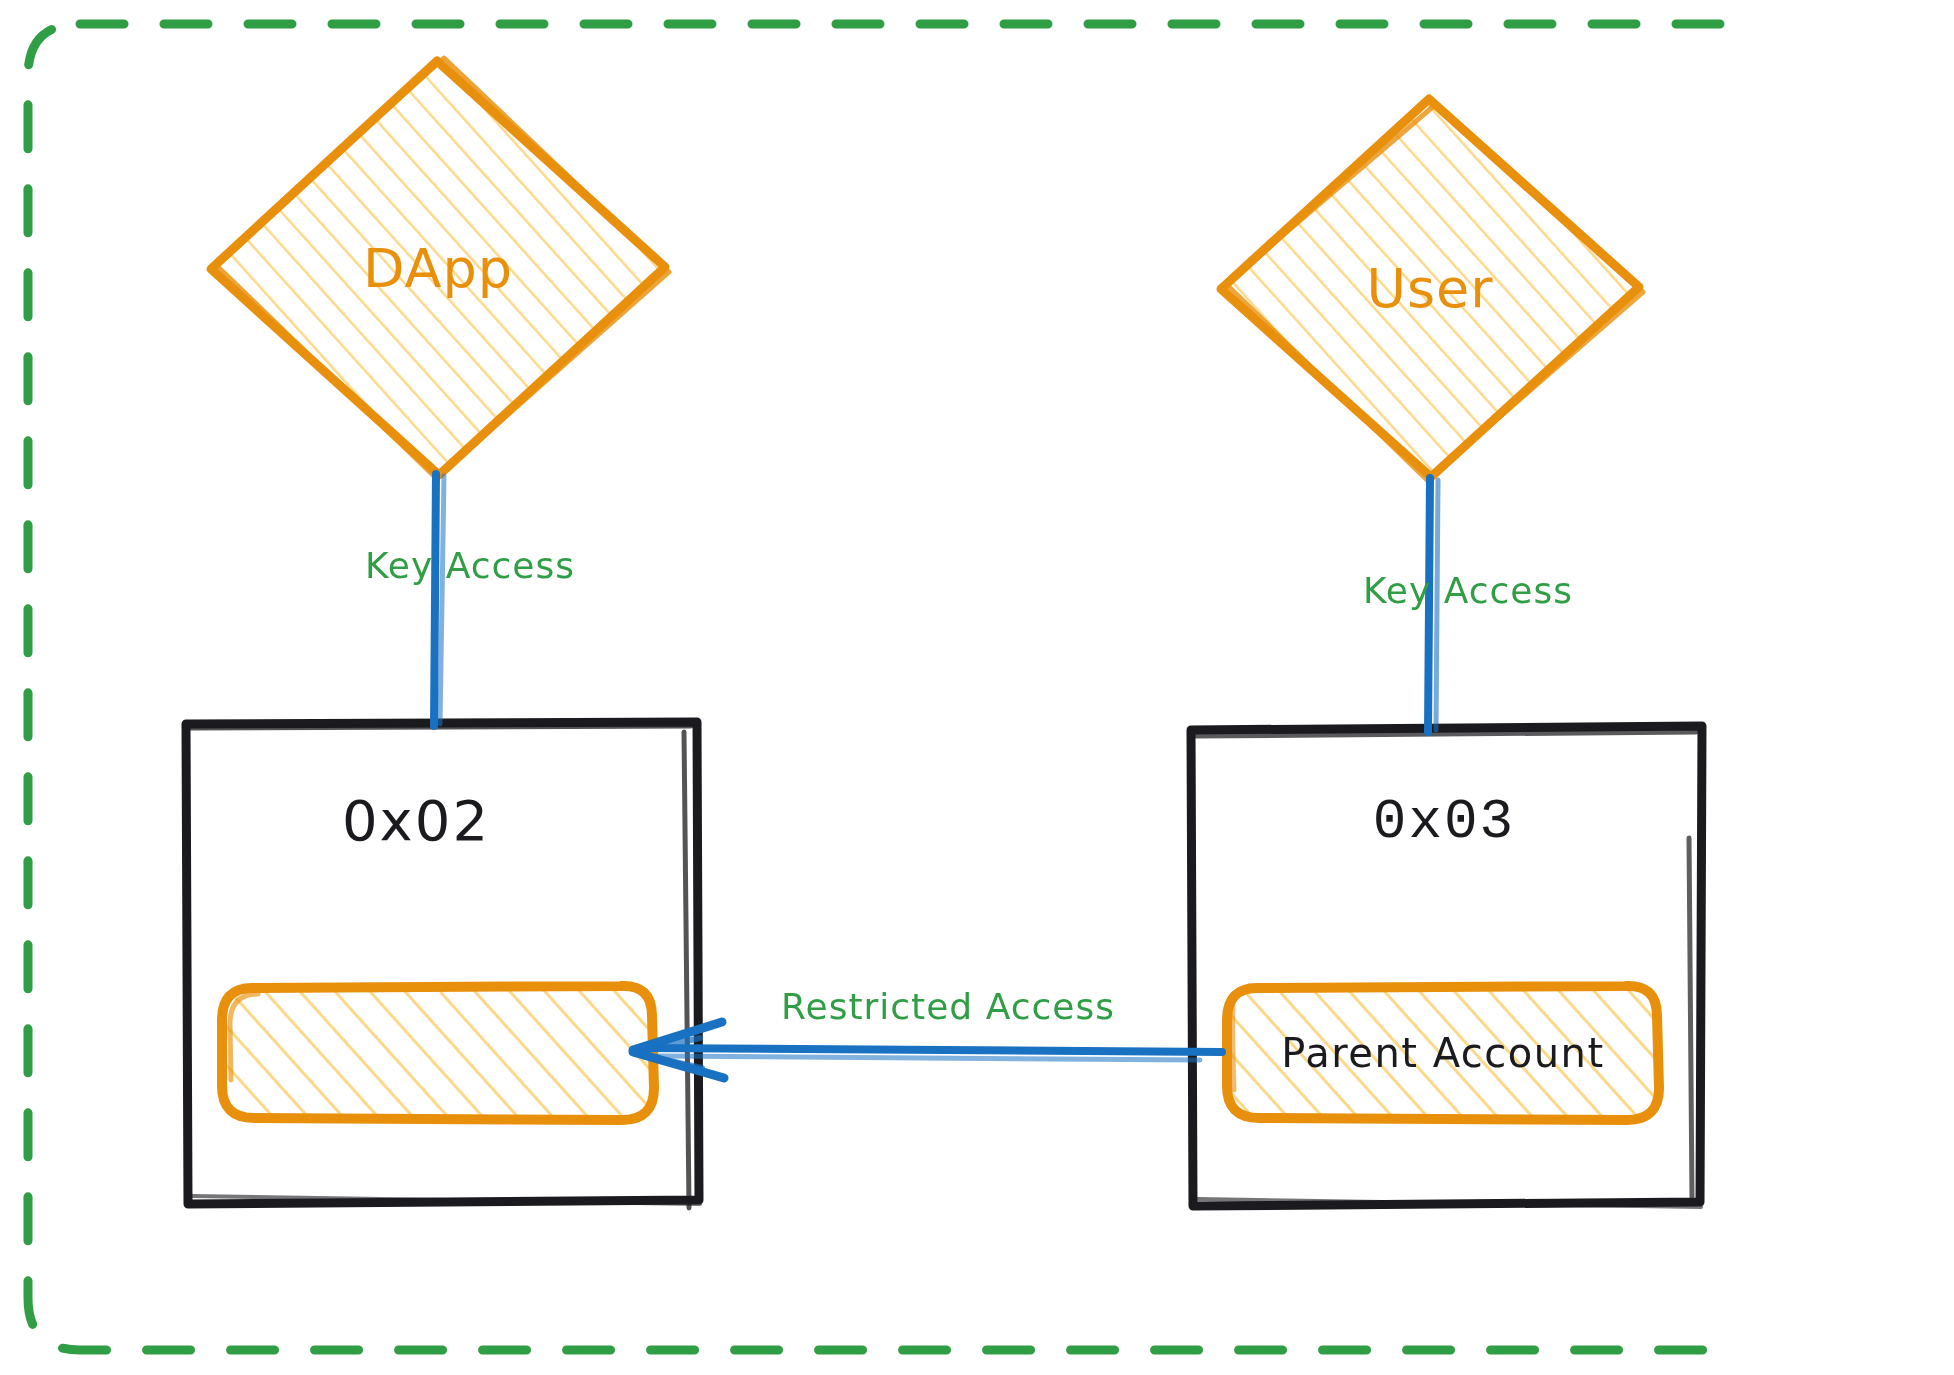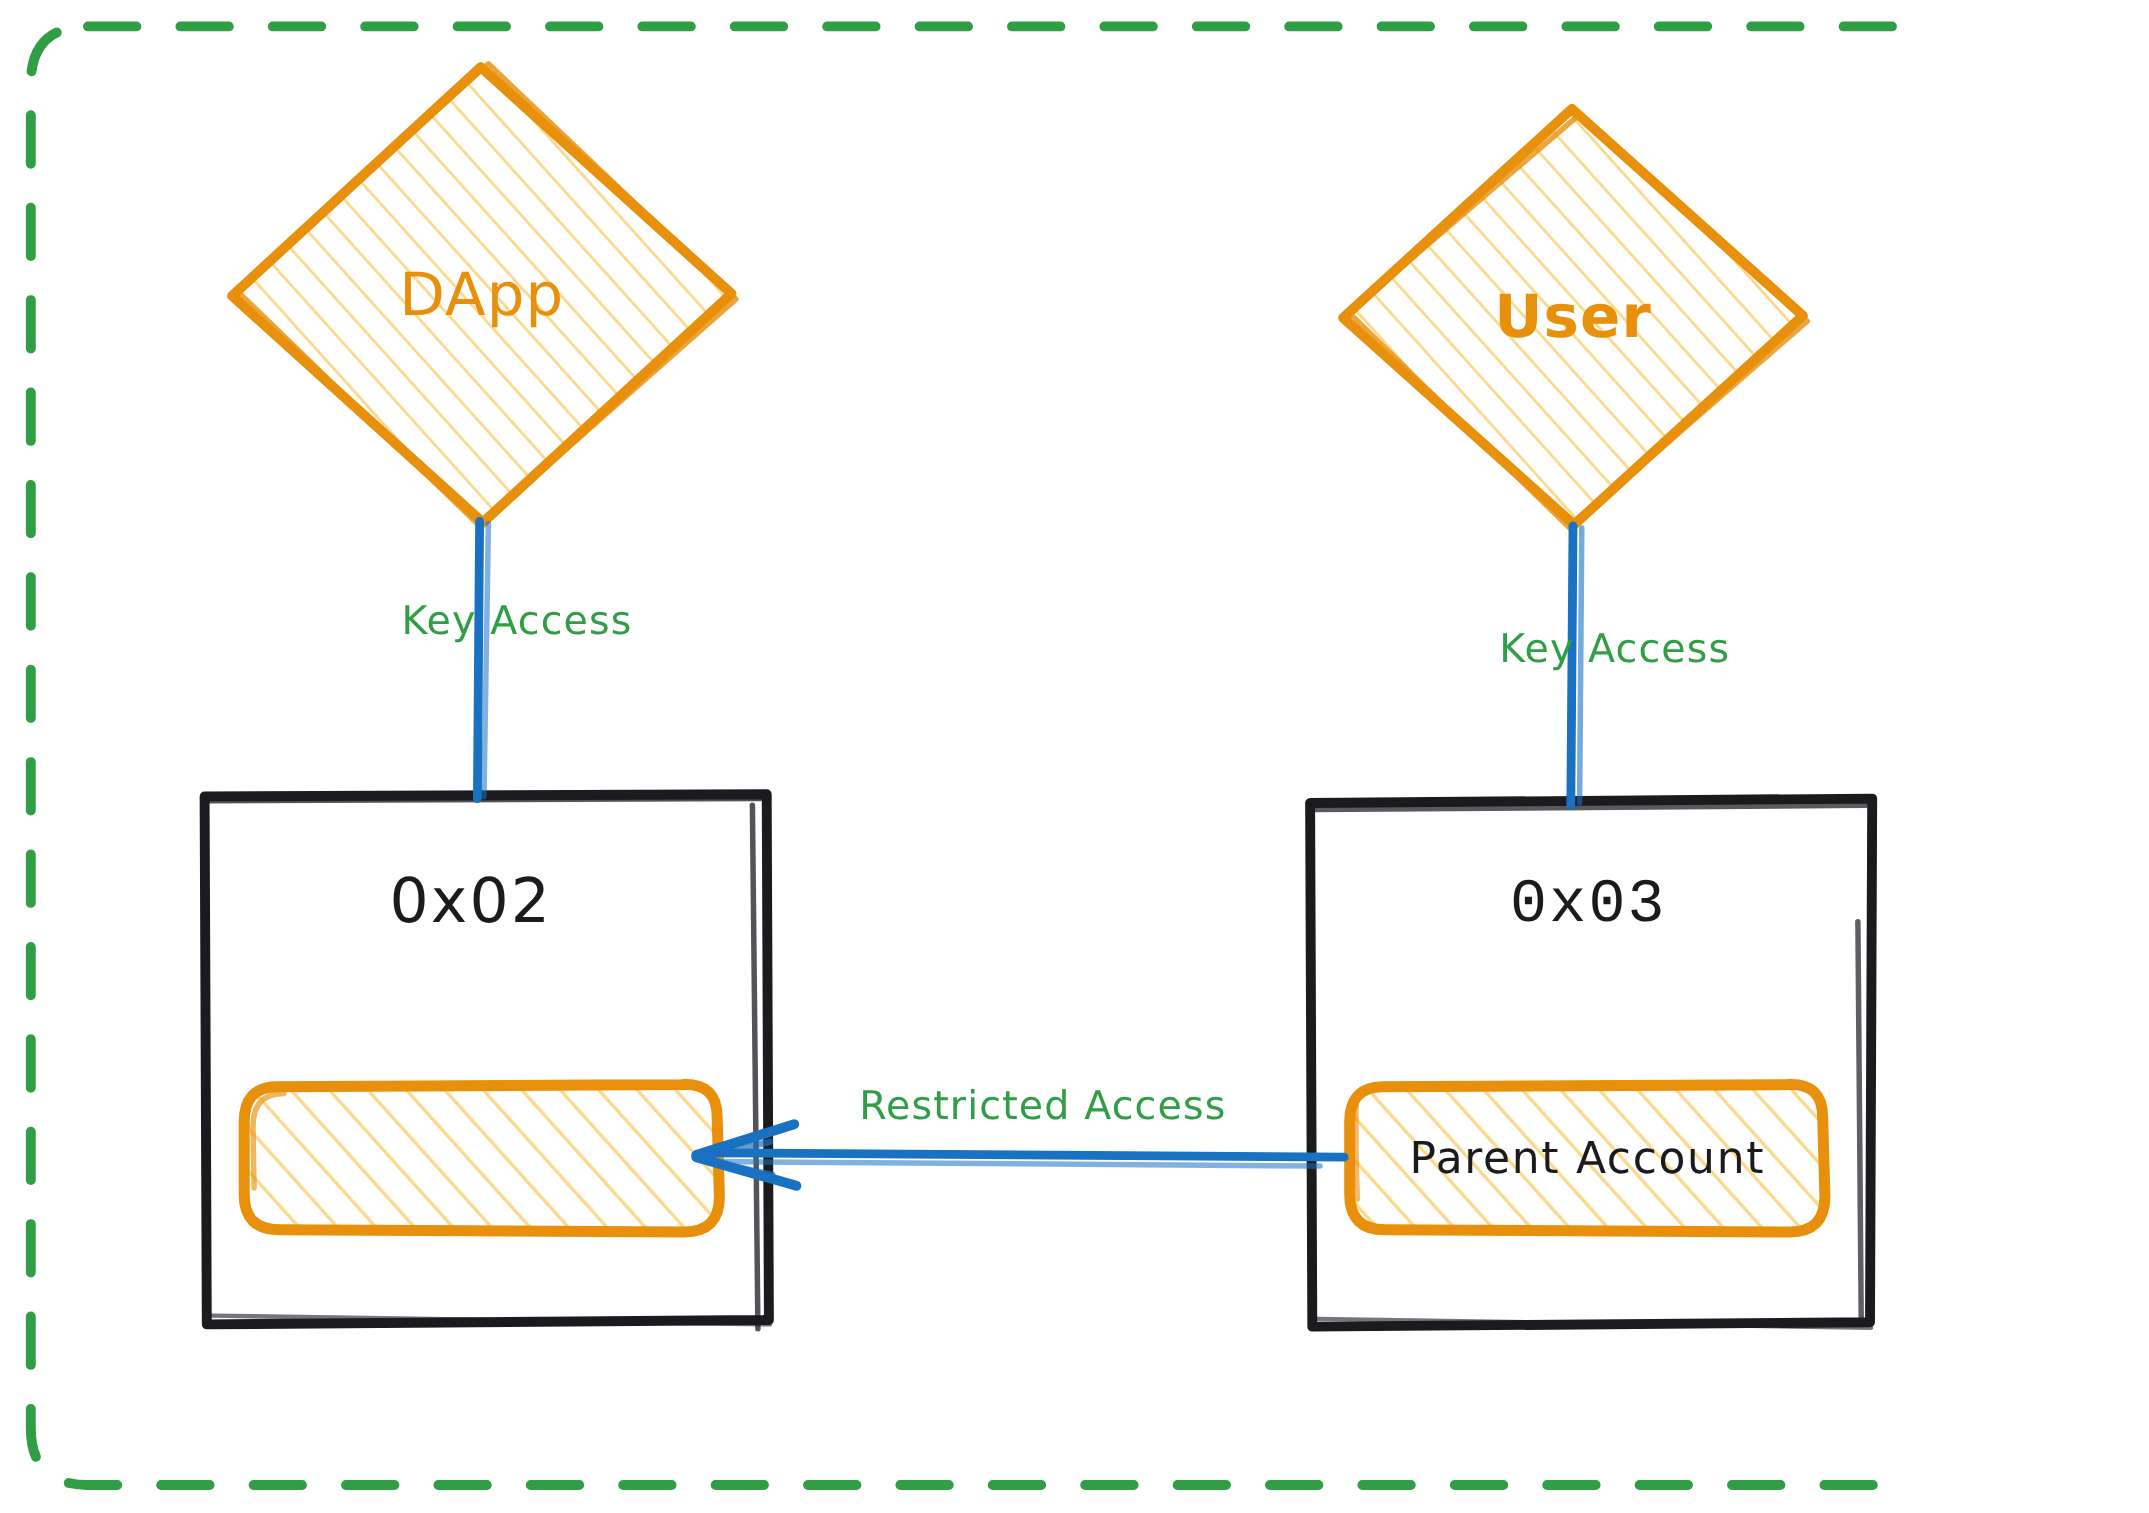--- a/index.html
+++ b/index.html
@@ -130,23 +130,23 @@
       <path d="M 1200 1060 L 658 1056" fill="none" stroke="#1971c2" stroke-width="5" stroke-linecap="round" opacity="0.55"></path>
       <path d="M 633 1050 L 722 1022" fill="none" stroke="#1971c2" stroke-width="9" stroke-linecap="round"></path>
       <path d="M 633 1052 L 724 1078" fill="none" stroke="#1971c2" stroke-width="9" stroke-linecap="round"></path>
       <path d="M 638 1052 L 700 1038" fill="none" stroke="#1971c2" stroke-width="6" stroke-linecap="round" opacity="0.7"></path>
       <path d="M 638 1054 L 702 1068" fill="none" stroke="#1971c2" stroke-width="6" stroke-linecap="round" opacity="0.7"></path>
     </g>
   </svg>
 
   <div class="lbl lbl-shape-title centered" style="left:438px; top:268px;">DApp</div>
 
-  <div class="lbl lbl-shape-title centered" style="left:1430px; top:288px;font-weight:bold;">User</div>
+  <div class="lbl lbl-shape-title centered" style="left:1430px; top:288px;">User</div>
 
-  <div class="lbl lbl-box-title centered" style="left:428px; top:820px;">0x02</div>
+  <div class="lbl lbl-box-title centered" style="left:416px; top:820px;">0x02</div>
 
   <div class="lbl lbl-box-title centered" style="left:1444px; top:822px;font-family:Liberation Mono, monospace;">0x03</div>
 
 
   <div class="lbl lbl-account centered" style="left:1443px; top:1053px;">Parent Account</div>
 
   <div class="lbl lbl-edge centered" style="left:470px; top:565px;">Key Access</div>
 
   <div class="lbl lbl-edge centered" style="left:1468px; top:590px;">Key Access</div>
 

